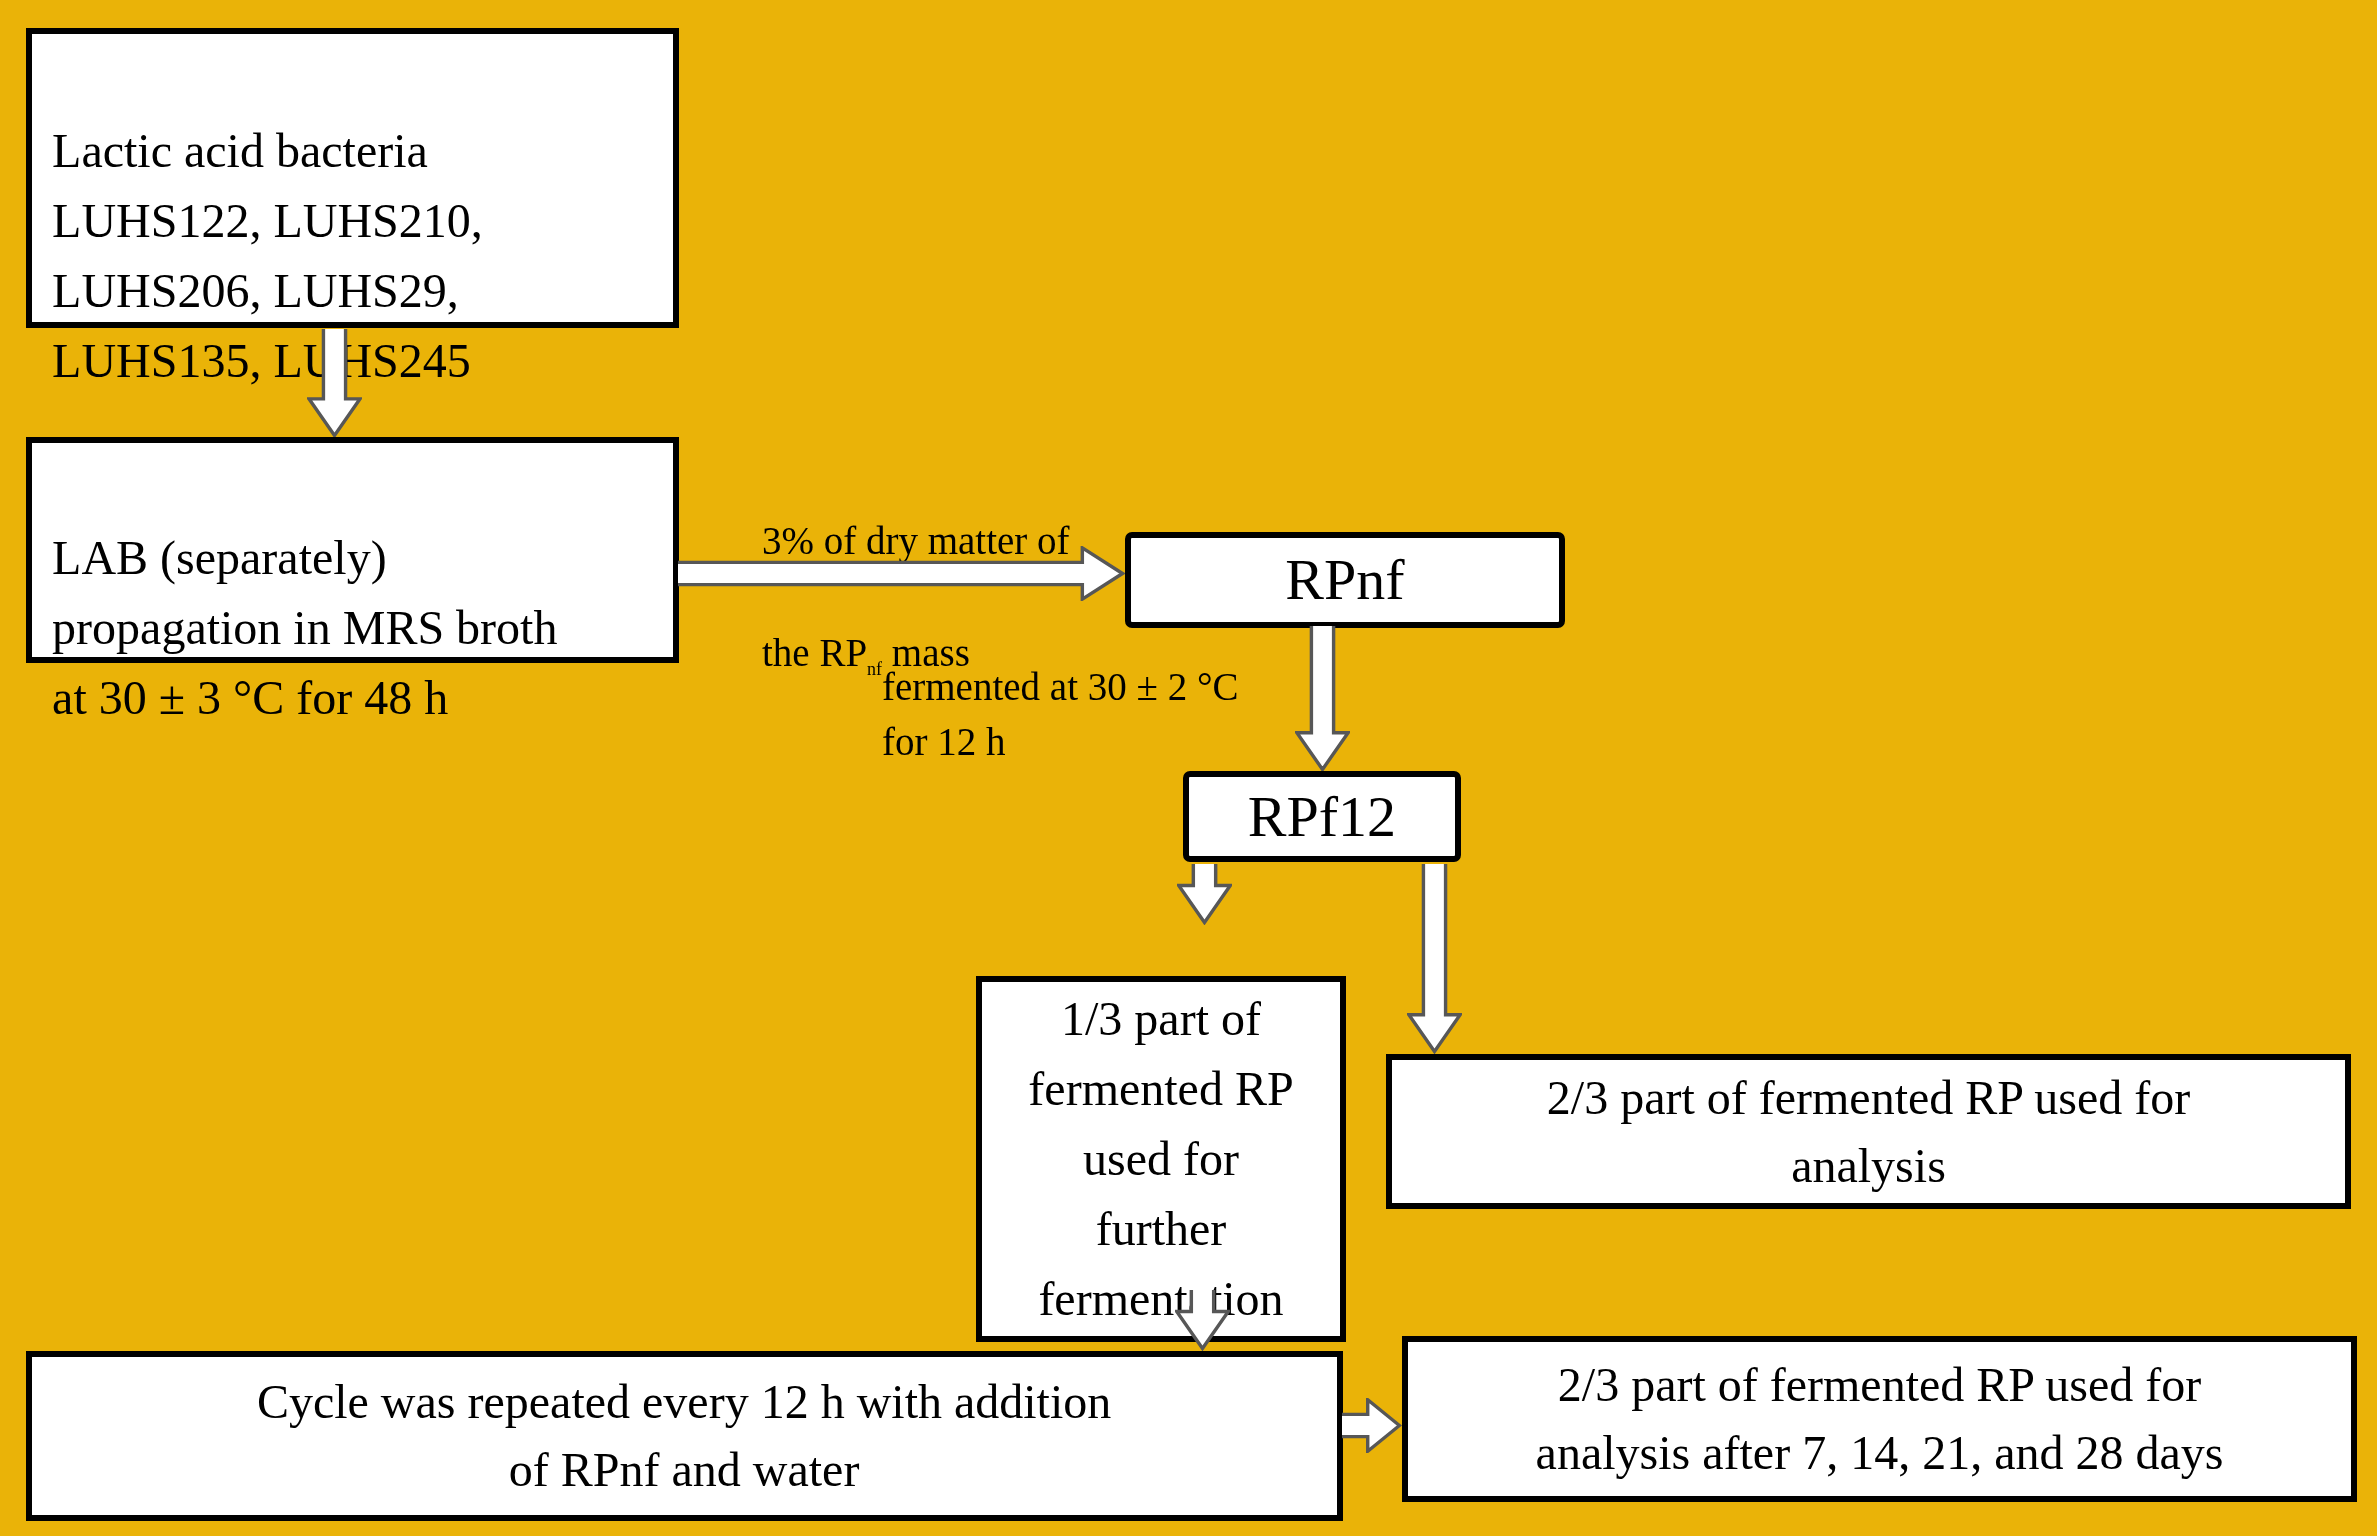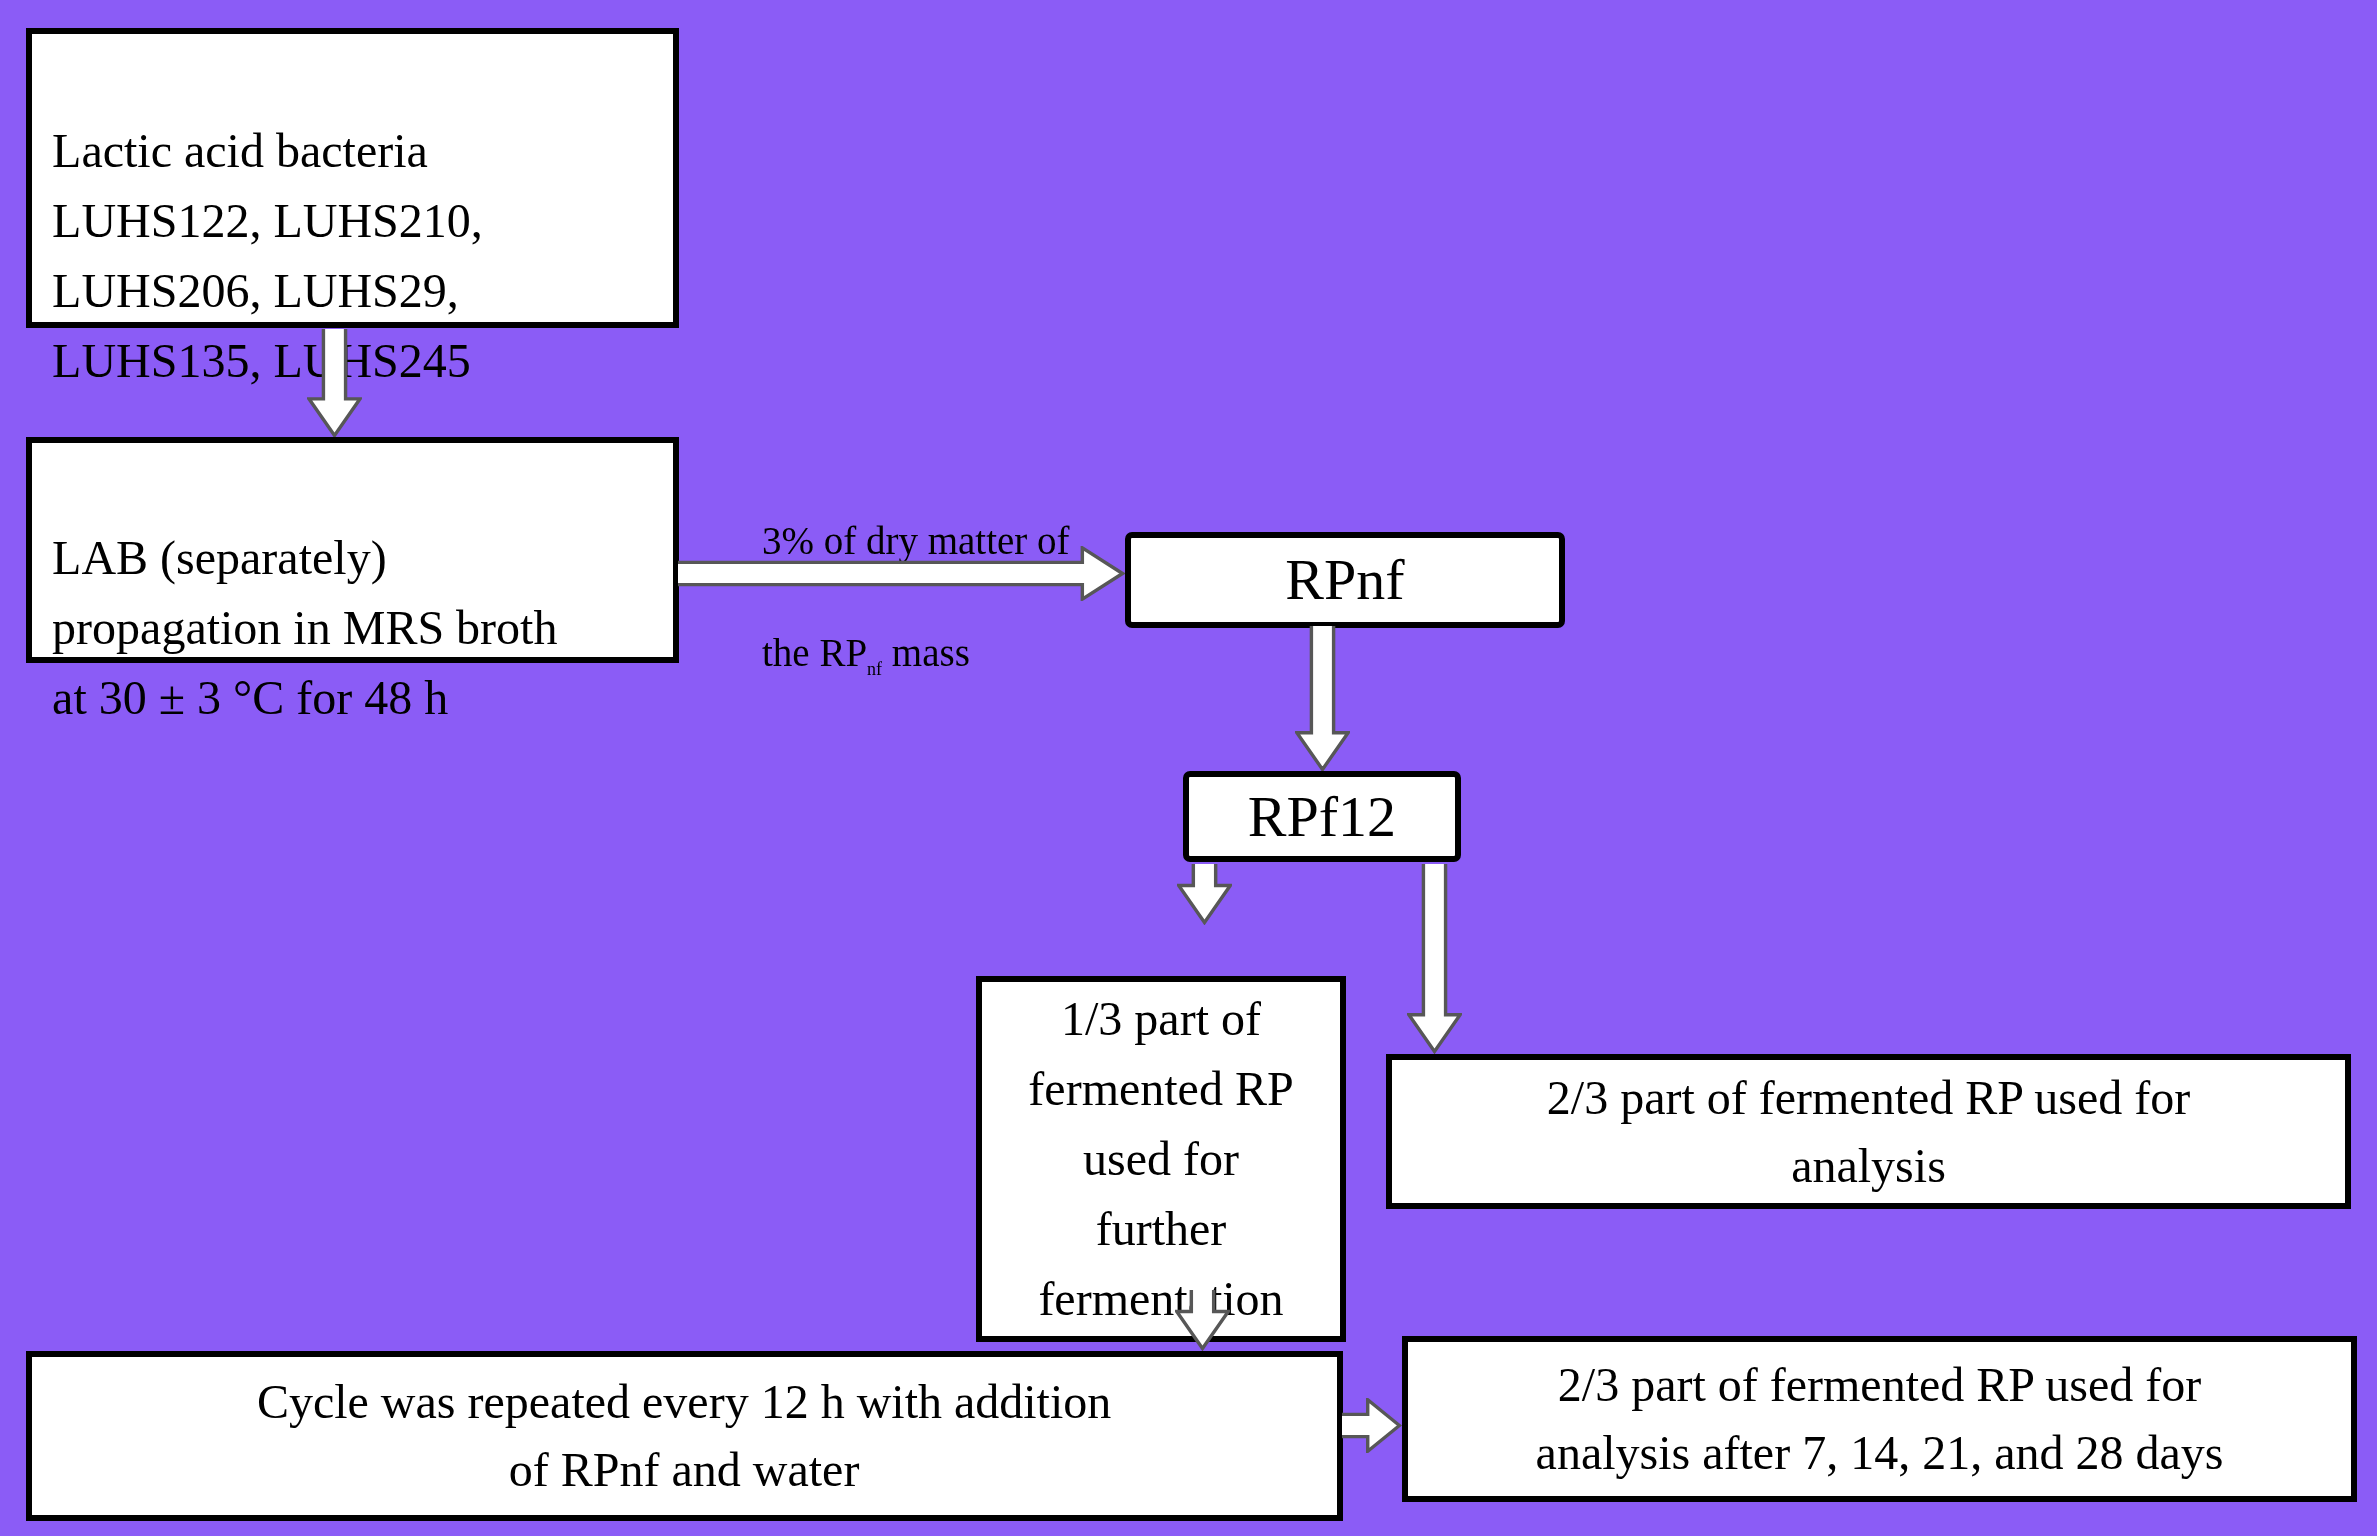--- a/index.html
+++ b/index.html
@@ -1,21 +1,21 @@
 <!DOCTYPE html>
 <html style="font-size:13.7px"><head>
 <meta charset="utf-8">
 <title>Flowchart</title>
 <style>
   html, body { margin: 0; padding: 0; background: #ffffff; }
   #stage {
     position: relative;
     width: 2377px;
     height: 1537px;
-    background: #8b5cf6;
+    background: #eab308;
     font-family: "Liberation Serif", "DejaVu Serif", serif;
     color: #000000;
     overflow: hidden;
   }
   .box {
     position: absolute;
     box-sizing: border-box;
     border: 6px solid #000000;
     background: #ffffff;
     white-space: pre-line;
@@ -68,20 +68,22 @@
   </div>
 
   <svg class="arrow" style="left:678px; top:546px;" width="447" height="55" viewBox="0 0 524 64">
     <path d="M0,19 H474 V2 L521,32 L474,62 V45 H0" fill="#ffffff" stroke="#575757" stroke-width="4"></path>
   </svg>
 
   <div class="box center-text big-label" style="left:1125px; top:532px; width:440px; height:96px;">
     <div>RPnf</div>
   </div>
 
+  <div class="arrow-label" style="left:882px; top:659px; line-height:55px;">fermented at 30 ± 2 °C
+for 12 h</div>
 
   <svg class="arrow" style="left:1295px; top:626px;" width="55" height="146" viewBox="0 0 64 171">
     <path d="M19,0 V125 H2 L32,168 L62,125 H45 V0" fill="#ffffff" stroke="#575757" stroke-width="4"></path>
   </svg>
 
   <div class="box center-text big-label" style="left:1183px; top:771px; width:278px; height:91px;">
     <div>RPf12</div>
   </div>
 
   <svg class="arrow" style="left:1177px; top:864px;" width="55" height="61" viewBox="0 0 64 71">

